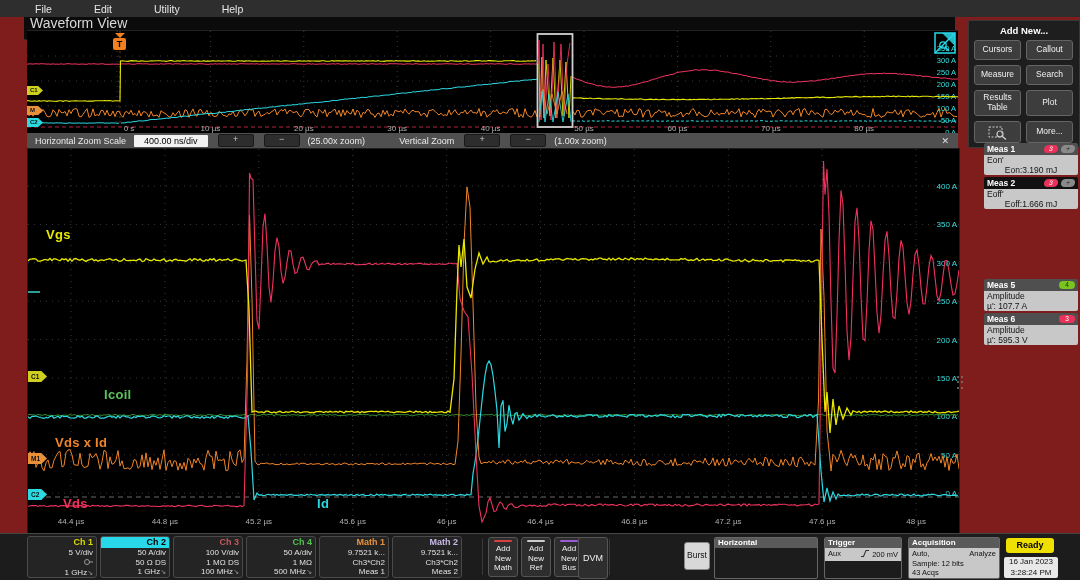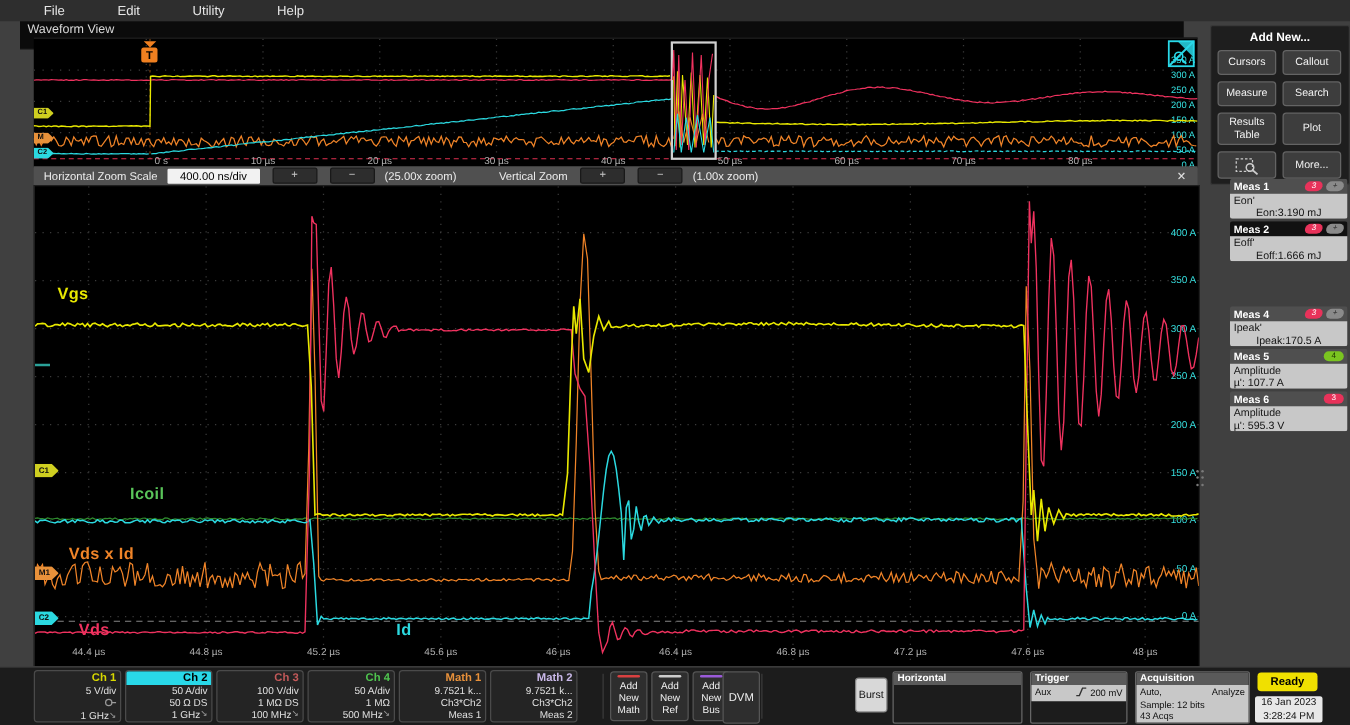--- a/index.html
+++ b/index.html
@@ -1,24 +1,24 @@
 <!DOCTYPE html>
 <html><head>
 <meta charset="utf-8">
 <style>
   html,body{margin:0;padding:0;background:#000;}
-  #root{position:relative;width:1080px;height:580px;background:#404040;overflow:hidden;
+  #root{position:relative;width:1080px;height:580px;background:#7f1d1d;overflow:hidden;
         font-family:"Liberation Sans",sans-serif;-webkit-font-smoothing:antialiased;}
   
   #menubar{position:absolute;left:0;top:0;width:1080px;height:17px;background:#2e2e2e;
            display:flex;align-items:center;color:#e6e6e6;font-size:10.5px;}
   #menubar span{margin-right:42px;}
   #menubar span:first-child{margin-left:35px;}
-  #tabbar{position:absolute;left:16px;top:17px;width:931px;height:23px;background:#0b0b0b;
-          border-bottom:1px solid #2a2a2a;color:#d8d8d8;font-size:10px;line-height:13px;padding-left:6px;box-sizing:border-box;}
+  #tabbar{position:absolute;left:24px;top:17px;width:931px;height:23px;background:#0b0b0b;
+          border-bottom:1px solid #2a2a2a;color:#d8d8d8;font-size:14px;line-height:13px;padding-left:6px;box-sizing:border-box;}
   
   #overview{position:absolute;left:27px;top:30px;width:931px;height:103px;background:#000;border-top:1px solid #222;}
   #mainplot{position:absolute;left:27px;top:148px;width:931px;height:384px;background:#000;border:1px solid #1e1e1e;box-sizing:content-box;}
   .tick{position:absolute;font-size:8px;color:#b0b0b0;transform:translate(-50%,0);white-space:nowrap;z-index:3;}
   .atick{position:absolute;font-size:8px;color:#35e0e0;transform:translate(-100%,-50%);white-space:nowrap;z-index:1;}
   .ovatick{font-size:7.5px;}
   svg.wave{position:absolute;left:0;top:0;z-index:2;}
   .trlbl{position:absolute;font-weight:bold;font-size:13px;z-index:4;letter-spacing:0.3px;}
   .lbl-vgs{color:#e8e800;} .lbl-icoil{color:#59c459;} .lbl-math{color:#f08428;}
   .lbl-vds{color:#f0325f;} .lbl-id{color:#2bd9e0;}
@@ -283,34 +283,20 @@
       <span class="badge gray">+</span>
     </div>
     <div class="meas-bd">
       <div class="meas-sub">Eoff'</div>
       <div class="meas-row">
         <span>Eoff:</span>
         <span>1.666 mJ</span>
       </div>
     </div>
   </div>
-  <div class="meas" style="top:245px">
-    <div class="meas-hd">
-      <span class="meas-title">Meas 4</span>
-      <span class="badge red">3</span>
-      <span class="badge gray">+</span>
-    </div>
-    <div class="meas-bd">
-      <div class="meas-sub">Ipeak'</div>
-      <div class="meas-row">
-        <span>Ipeak:</span>
-        <span>170.5 A</span>
-      </div>
-    </div>
-  </div>
   <div class="meas" style="top:279px">
     <div class="meas-hd">
       <span class="meas-title">Meas 5</span>
       <span class="badge green">4</span>
     </div>
     <div class="meas-bd">
       <div class="meas-sub">Amplitude</div>
       <div class="meas-sub">µ': 107.7 A</div>
     </div>
   </div>

